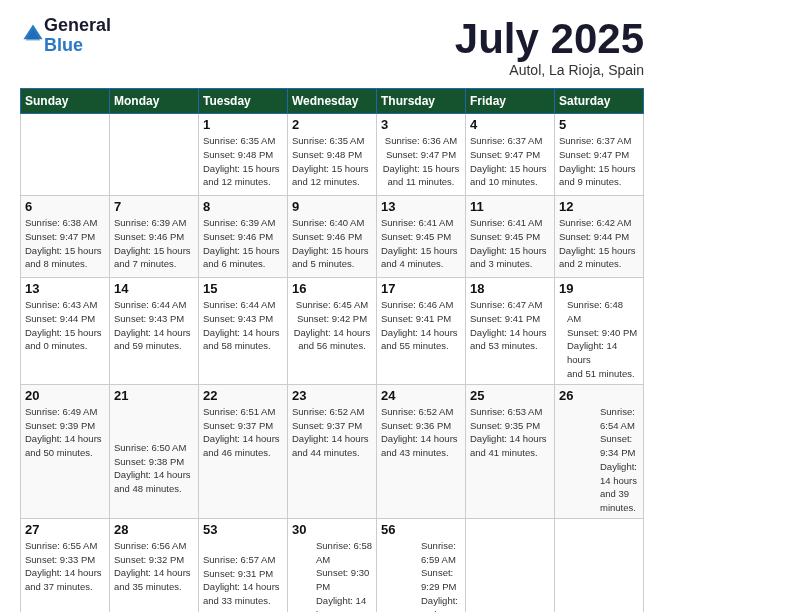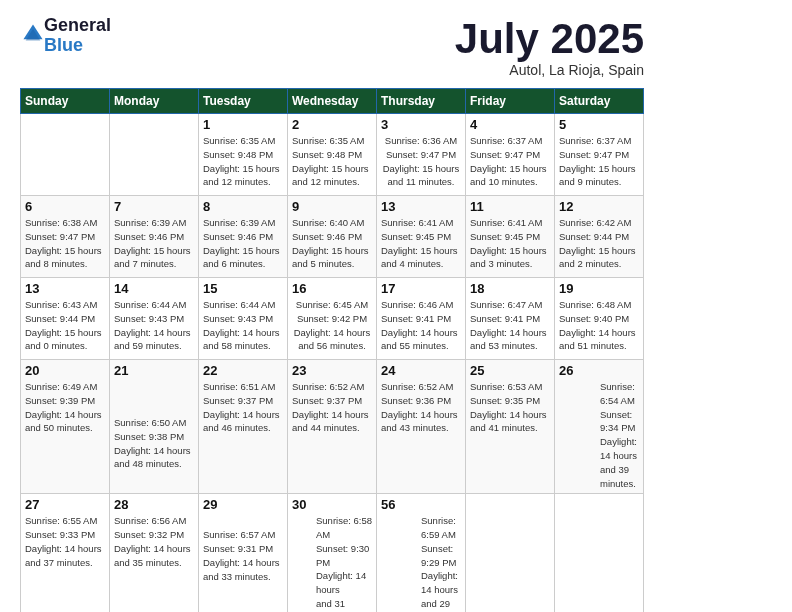--- a/index.html
+++ b/index.html
@@ -267,21 +267,21 @@
           </td>
           <td>
             <span class="day-num">18</span>
             <div class="day-info" style="white-space: pre-line;">Sunrise: 6:47 AM
 Sunset: 9:41 PM
 Daylight: 14 hours
 and 53 minutes.</div>
           </td>
           <td>
             <span class="day-num">19</span>
-            <div class="day-info" style="white-space: pre-line;">Sunrise: 6:48 AM
+            <div class="day-info" style="white-space: pre-line; margin-left: 8px;">Sunrise: 6:48 AM
 Sunset: 9:40 PM
 Daylight: 14 hours
 and 51 minutes.</div>
           </td>
         </tr>
         <tr>
           <td>
             <span class="day-num">20</span>
             <div class="day-info" style="white-space: pre-line;">Sunrise: 6:49 AM
 Sunset: 9:39 PM
@@ -340,21 +340,21 @@
 and 37 minutes.</div>
           </td>
           <td>
             <span class="day-num">28</span>
             <div class="day-info" style="white-space: pre-line;">Sunrise: 6:56 AM
 Sunset: 9:32 PM
 Daylight: 14 hours
 and 35 minutes.</div>
           </td>
           <td>
-            <span class="day-num">29</span>
+            <span class="day-num">53</span>
             <div class="day-info" style="white-space: pre-line; margin-top: 16px;">Sunrise: 6:57 AM
 Sunset: 9:31 PM
 Daylight: 14 hours
 and 33 minutes.</div>
           </td>
           <td>
             <span class="day-num">30</span>
             <div class="day-info" style="white-space: pre-line; margin-left: 24px;">Sunrise: 6:58 AM
 Sunset: 9:30 PM
 Daylight: 14 hours

